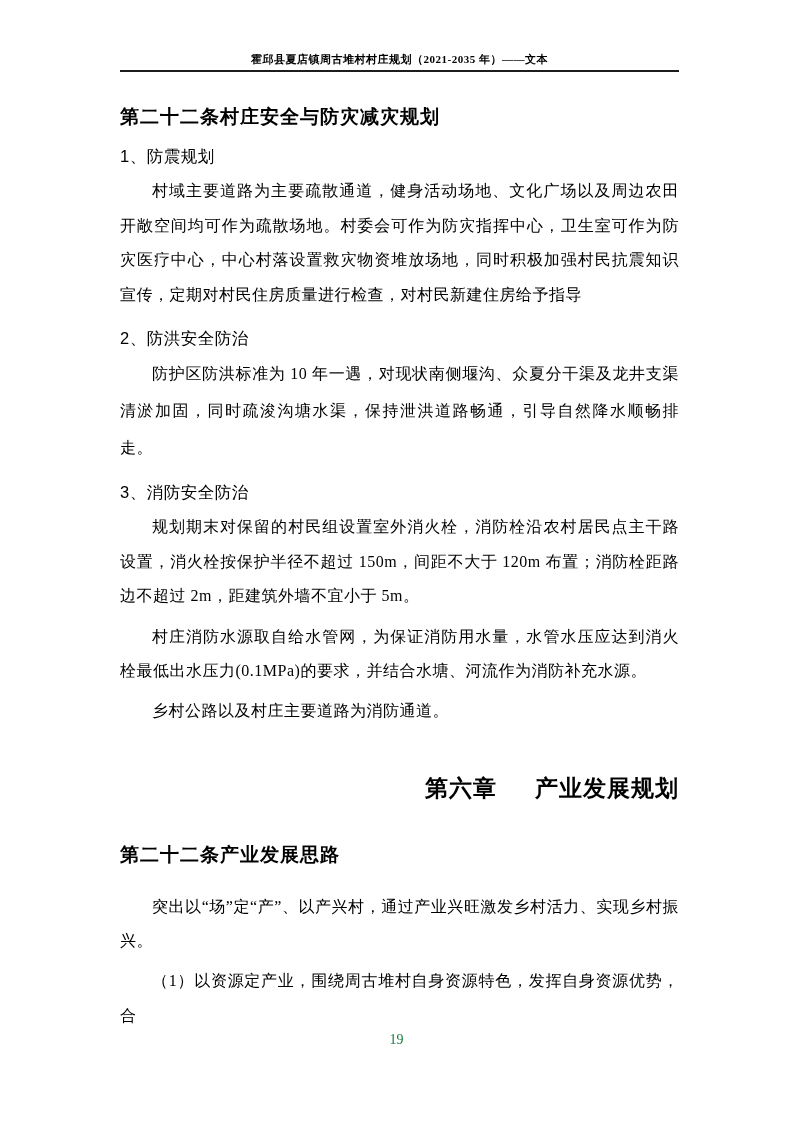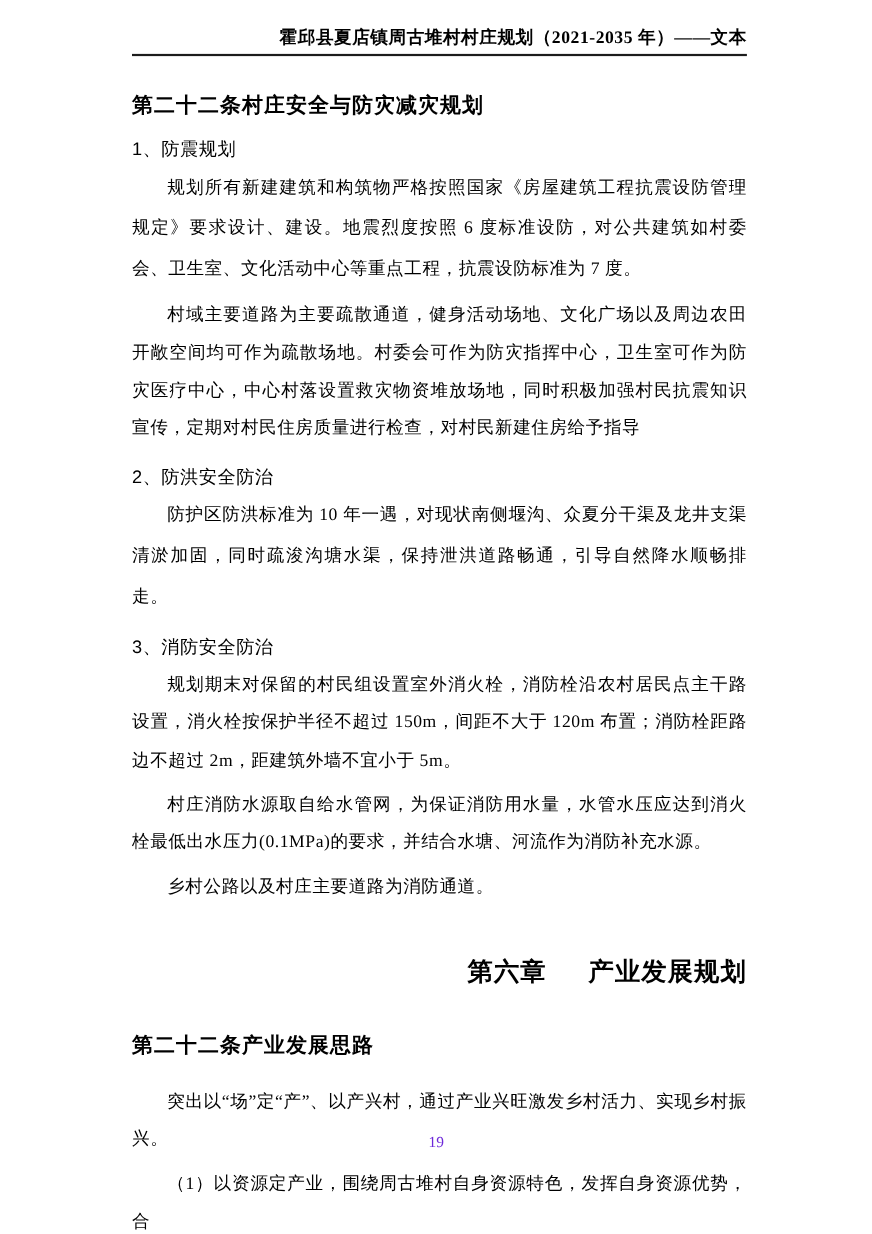--- a/index.html
+++ b/index.html
@@ -15,23 +15,23 @@
     color: #000000;
     font-family: "Liberation Serif", serif;
     overflow: hidden;
     box-sizing: border-box;
   }
   .content {
     padding: 0 114px 0 120px;
   }
   
   .doc-header {
-    padding-top: 24px;
-    text-align: right;
-    font-size: 16px;
+    padding-top: 52px;
+    text-align: center;
+    font-size: 11px;
     font-weight: bold;
     letter-spacing: 0.5px;
     line-height: 1.4;
   }
   .header-rule {
     margin-top: 3px;
     border: none;
     border-top: 2px solid #1c1c1c;
     height: 0;
   }
@@ -81,39 +81,38 @@
   .article-heading.second { margin-top: 38px; }
   .first-para-gap { margin-top: 22px; }
   
   .page-number {
     position: absolute;
     bottom: 74px;
     left: 0;
     width: 100%;
     text-align: center;
     font-size: 14px;
-    color: #6d28d9;
+    color: #15803d;
     font-family: "Liberation Serif", serif;
   }
 </style>
 </head>
 <body>
 
 <div class="page">
   <div class="content">
 
     <div class="doc-header">霍邱县夏店镇周古堆村村庄规划（2021-2035 年）——文本</div>
     <hr class="header-rule">
 
     <h1 class="article-heading">
       <span class="num">第二十二条</span><span>村庄安全与防灾减灾规划</span>
     </h1>
 
     <h2 class="sub-heading">1、防震规划</h2>
-    <p class="para">规划所有新建建筑和构筑物严格按照国家《房屋建筑工程抗震设防管理规定》要求设计、建设。地震烈度按照 6 度标准设防，对公共建筑如村委会、卫生室、文化活动中心等重点工程，抗震设防标准为 7 度。</p>
     <p class="para tight">村域主要道路为主要疏散通道，健身活动场地、文化广场以及周边农田开敞空间均可作为疏散场地。村委会可作为防灾指挥中心，卫生室可作为防灾医疗中心，中心村落设置救灾物资堆放场地，同时积极加强村民抗震知识宣传，定期对村民住房质量进行检查，对村民新建住房给予指导</p>
 
     <h2 class="sub-heading">2、防洪安全防治</h2>
     <p class="para">防护区防洪标准为 10 年一遇，对现状南侧堰沟、众夏分干渠及龙井支渠清淤加固，同时疏浚沟塘水渠，保持泄洪道路畅通，引导自然降水顺畅排走。</p>
 
     <h2 class="sub-heading">3、消防安全防治</h2>
     <p class="para tight">规划期末对保留的村民组设置室外消火栓，消防栓沿农村居民点主干路设置，消火栓按保护半径不超过 150m，间距不大于 120m 布置；消防栓距路边不超过 2m，距建筑外墙不宜小于 5m。</p>
     <p class="para tight">村庄消防水源取自给水管网，为保证消防用水量，水管水压应达到消火栓最低出水压力(0.1MPa)的要求，并结合水塘、河流作为消防补充水源。</p>
     <p class="para tight">乡村公路以及村庄主要道路为消防通道。</p>
 

